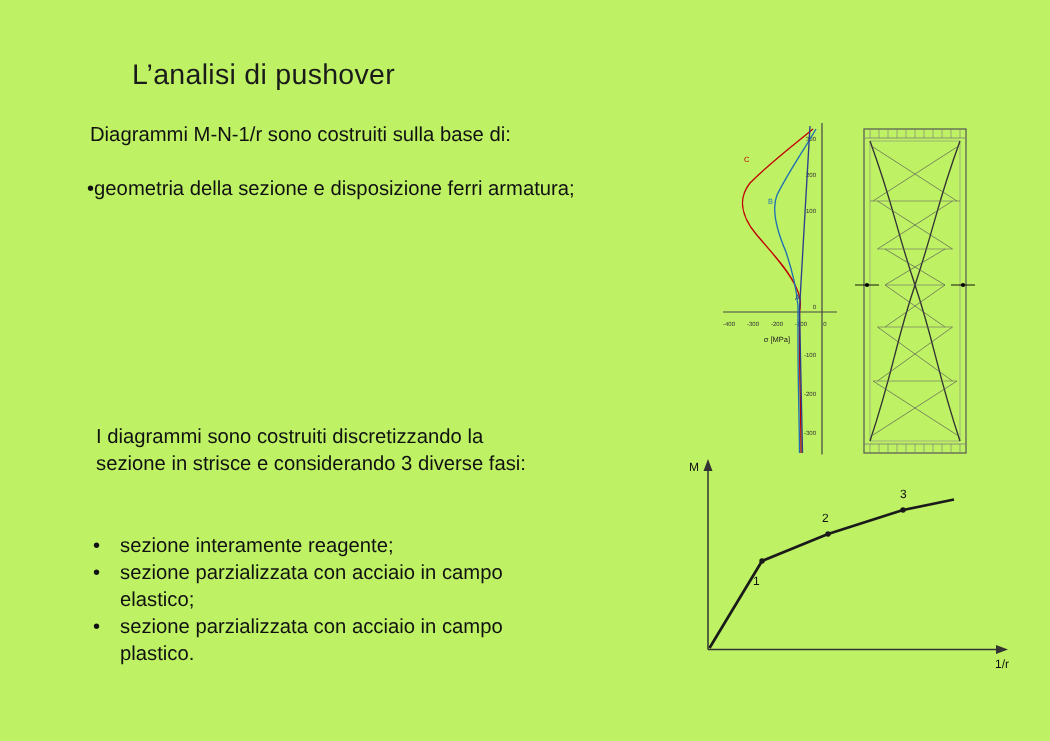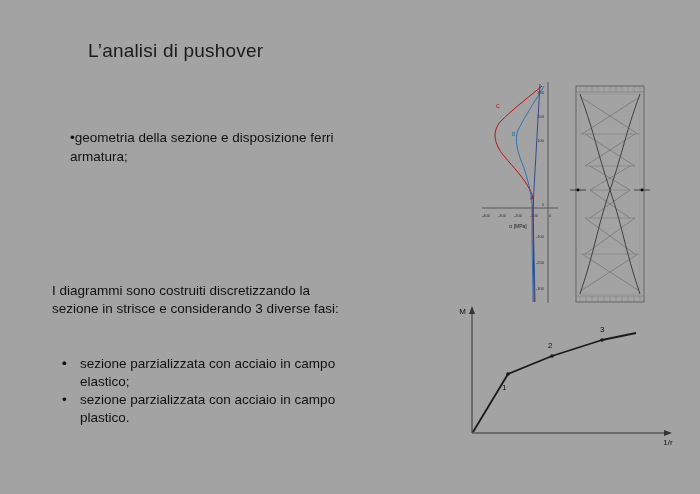--- a/index.html
+++ b/index.html
@@ -11,21 +11,21 @@
     height: 494px;
     background: #ffffff;
     font-family: "Liberation Sans", sans-serif;
     color: #000000;
     overflow: hidden;
   }
   .slide {
     position: relative;
     width: 700px;
     height: 494px;
-    background: #a3a3a3;
+    background: #bef264;
     box-sizing: border-box;
   }
   .slide-title {
     position: absolute;
     left: 88px;
     top: 40px;
     font-size: 19px;
     color: #1a1a1a;
     letter-spacing: 0.2px;
   }
@@ -39,25 +39,25 @@
   .bullets-top {
     position: absolute;
     left: 58px;
     top: 117px;
     width: 330px;
     font-size: 13.5px;
     line-height: 18.5px;
     color: #111;
   }
   .bullets-top div {
-    margin: 12px;
+    margin: 0;
   }
   .para-mid {
     position: absolute;
-    left: 52px;
+    left: 64px;
     top: 282px;
     width: 300px;
     font-size: 13.5px;
     line-height: 18px;
     color: #111;
   }
   .bullets-bottom {
     position: absolute;
     left: 60px;
     top: 355px;
@@ -93,30 +93,32 @@
   }
   svg { display: block; }
 </style>
 </head>
 <body>
 
 <div class="slide">
 
   <div class="slide-title">L’analisi di pushover</div>
 
+  <div class="intro-line">Diagrammi M-N-1/r sono costruiti sulla base di:</div>
 
   <div class="bullets-top">
     <div>•geometria della sezione e disposizione ferri armatura;</div>
   </div>
 
   <div class="para-mid">I diagrammi sono costruiti discretizzando la sezione in strisce e considerando 3 diverse fasi:</div>
 
   <div class="bullets-bottom">
     <div class="bl">
       <span class="dot">•</span>
+      <span>sezione interamente reagente;</span>
     </div>
     <div class="bl">
       <span class="dot">•</span>
       <span>sezione parzializzata con acciaio in campo elastico;</span>
     </div>
     <div class="bl">
       <span class="dot">•</span>
       <span>sezione parzializzata con acciaio in campo plastico.</span>
     </div>
   </div>

